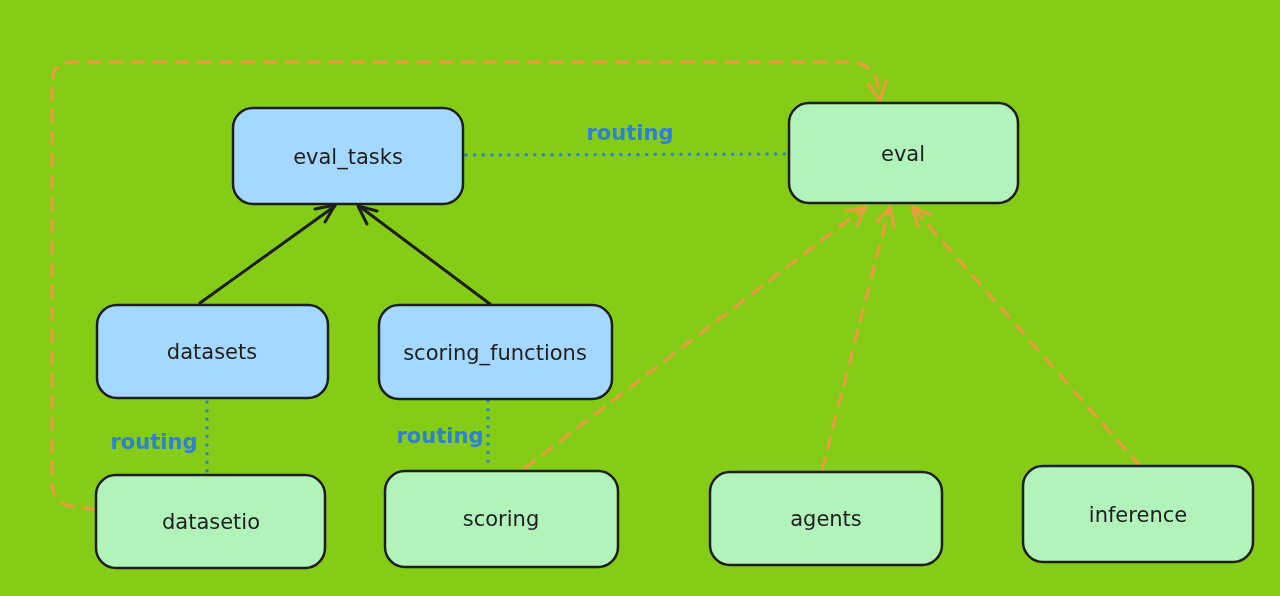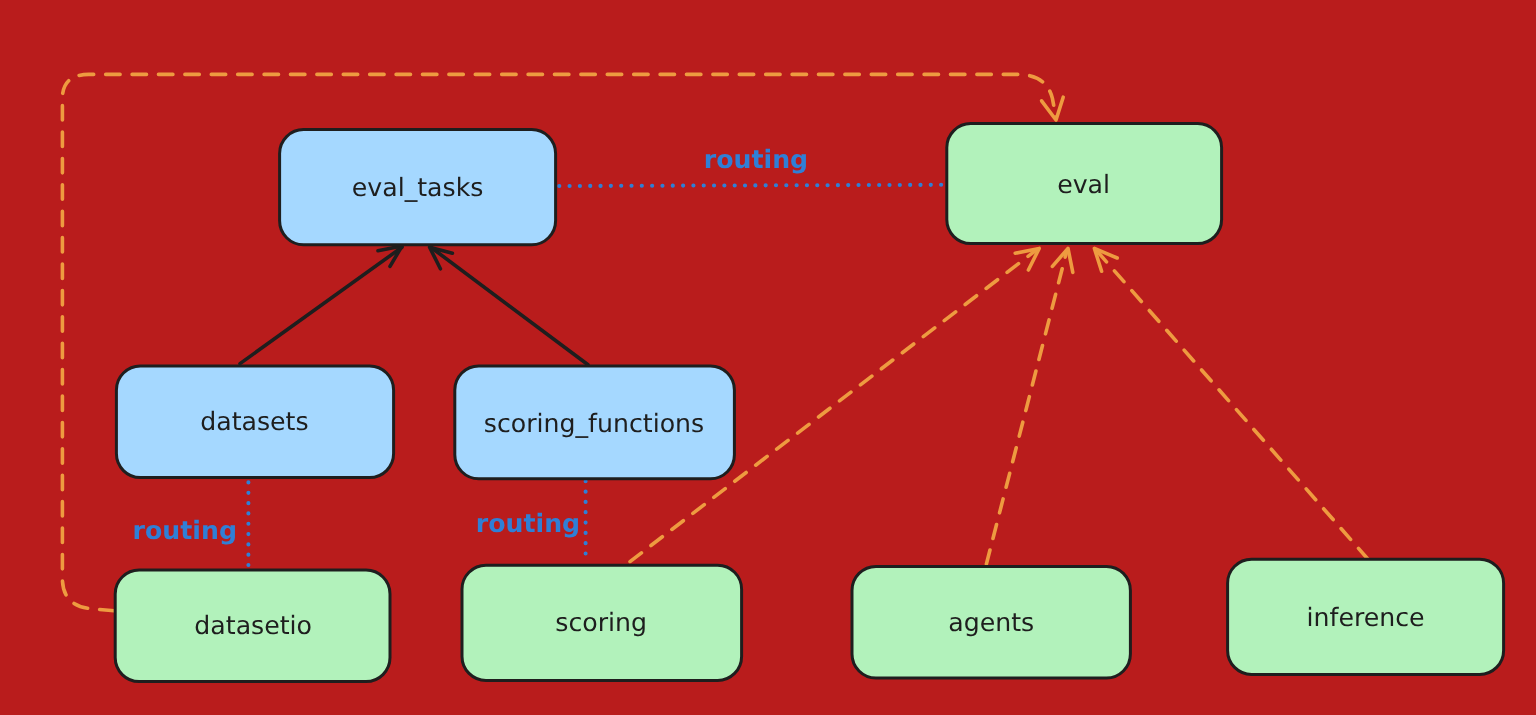--- a/index.html
+++ b/index.html
@@ -8,21 +8,21 @@
     background: #ffffff;
     width: 1280px;
     height: 596px;
     overflow: hidden;
     font-family: "DejaVu Sans", "Liberation Sans", sans-serif;
   }
   .canvas-wrap {
     position: relative;
     width: 1280px;
     height: 596px;
-    background: #b91c1c;
+    background: #84cc16;
   }
   svg { display: block; }
   .node-box {
     stroke-width: 2.5;
     stroke-linejoin: round;
   }
   .node-label {
     font-family: "DejaVu Sans", "Liberation Sans", sans-serif;
     font-size: 21px;
     font-weight: 500;

